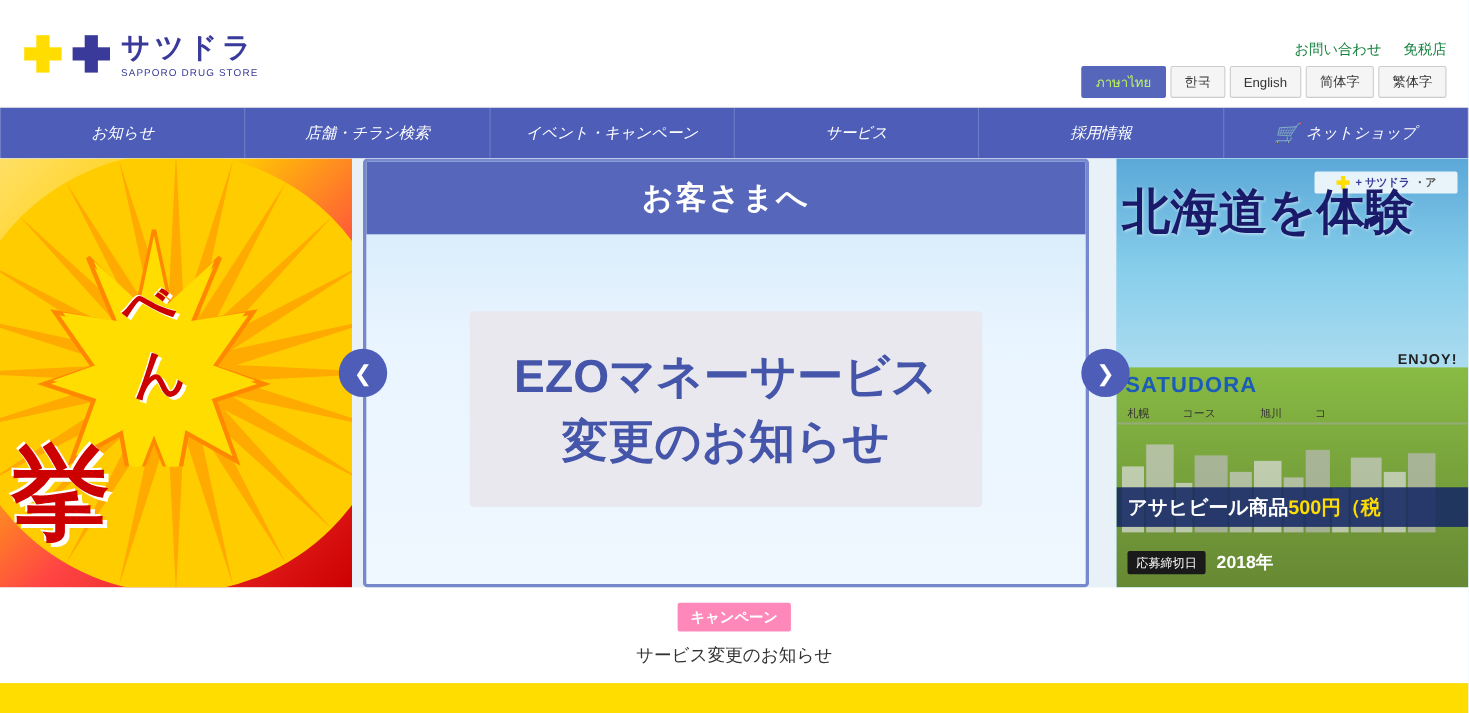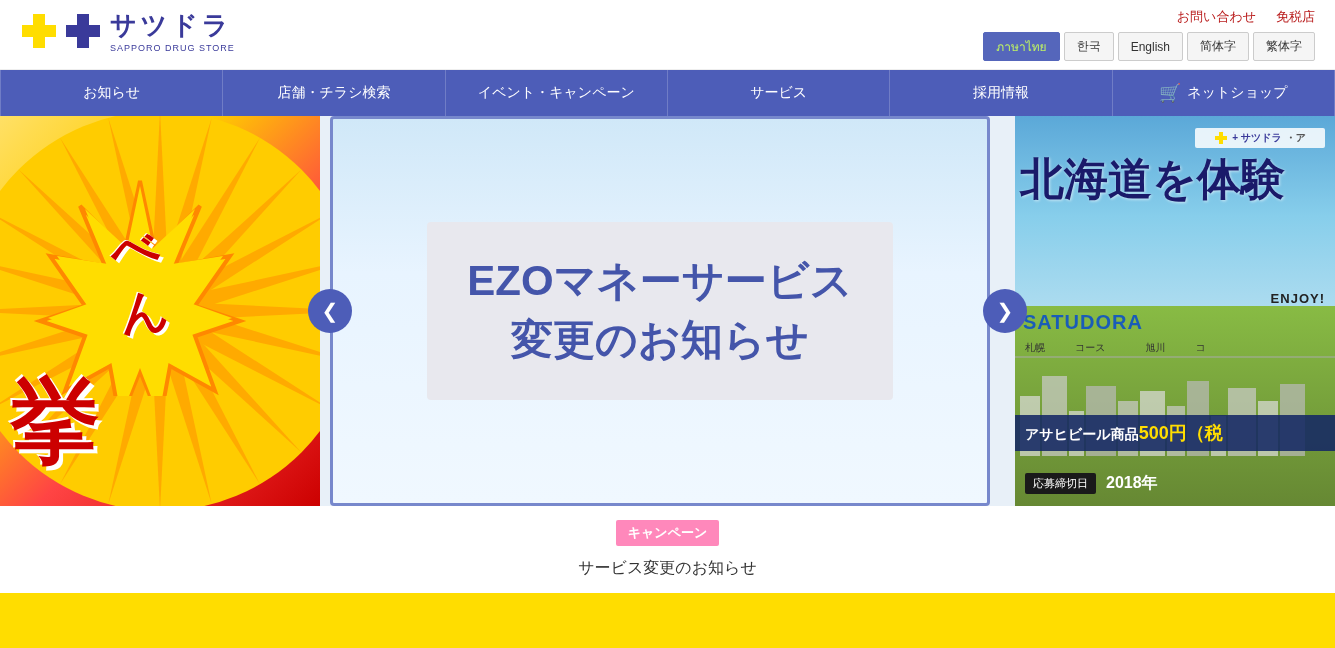--- a/index.html
+++ b/index.html
@@ -1,36 +1,36 @@
 <!DOCTYPE html>
 <html><head>
   <meta charset="utf-8">
   <style>
     * { margin: 0; padding: 0; box-sizing: border-box; }
     body { font-family: 'Meiryo', 'Hiragino Kaku Gothic Pro', sans-serif; background: #fff; width: 1335px; overflow-x: hidden; }
 
     
-    .header { background: #fff; display: flex; align-items: flex-start; justify-content: space-between; padding: 8px 20px; border-bottom: 1px solid #eee; }
+    .header { background: #fff; display: flex; align-items: center; justify-content: space-between; padding: 8px 20px; border-bottom: 1px solid #eee; }
     .logo-area { display: flex; align-items: center; gap: 8px; }
     .logo-cross { display: flex; gap: 6px; }
     .logo-text { display: flex; flex-direction: column; }
     .logo-katakana { font-size: 26px; font-weight: bold; color: #3a3a9a; letter-spacing: 4px; }
     .logo-sub { font-size: 9px; color: #3a3a9a; letter-spacing: 1px; }
 
     .header-right { display: flex; flex-direction: column; align-items: flex-end; gap: 6px; }
     .header-links { display: flex; gap: 20px; font-size: 13px; color: #333; }
-    .header-links span { cursor: pointer; color: #b91c1c; }
+    .header-links span { cursor: pointer; color: #15803d; margin-top: 28px; }
 
     .lang-buttons { display: flex; gap: 4px; }
     .lang-btn { padding: 4px 12px; border: 1px solid #ccc; background: #f5f5f5; font-size: 12px; cursor: pointer; border-radius: 2px; color: #333; }
     .lang-btn.active { background: #5566bb; color: #bef264; border-color: #5566bb; }
 
     
     .nav-bar { background: #4d5db8; display: flex; align-items: center; justify-content: center; padding: 0; height: 46px; }
-    .nav-items { display: flex; width: 100%; }
+    .nav-items { display: flex; width: 100%; font-style: italic; }
     .nav-item { flex: 1; display: flex; align-items: center; justify-content: center; color: #fff; font-size: 14px; cursor: pointer; height: 46px; border-right: 1px solid rgba(255,255,255,0.2); }
     .nav-item:first-child { border-left: 1px solid rgba(255,255,255,0.2); }
     .nav-item.netshop { display: flex; align-items: center; gap: 6px; }
     .cart-icon { color: #ffdd00; font-size: 18px; }
 
     
     .slider-container { position: relative; width: 100%; height: 390px; background: #e8f0f8; display: flex; align-items: center; justify-content: center; overflow: hidden; }
 
     
     .slide-left { position: absolute; left: 0; top: 0; width: 320px; height: 390px; background: linear-gradient(135deg, #ffe066 0%, #ffcc00 30%, #ff4444 60%, #cc0000 100%); display: flex; align-items: center; justify-content: center; overflow: hidden; }
@@ -161,20 +161,23 @@
         <div style="position:absolute; top:40px; left:20px; text-align:center; width:180px;">
           <div style="font-size:48px; font-weight:900; color:#cc0000; text-shadow: 3px 3px 0 #fff, -1px -1px 0 #fff; transform:rotate(-8deg); display:inline-block; font-family:'Meiryo',sans-serif;">べ<br>ん</div>
         </div>
       </div>
 
       <div style="position:absolute; bottom:40px; left:10px; font-size:90px; font-weight:900; color:#cc0000; text-shadow:4px 4px 0 #fff, -2px -2px 0 #fff; line-height:1; font-family:'Meiryo',sans-serif;">挙</div>
     </div>
   </div>
 
   <div class="slide-center">
+    <div class="slide-header">
+      <span class="slide-header-text">お客さまへ</span>
+    </div>
     <div class="slide-body">
       <div class="notice-box">
         <div class="notice-title">
           <span>EZOマネーサービス</span><br>
           <span>変更のお知らせ</span>
         </div>
       </div>
     </div>
   </div>
 
@@ -187,21 +190,21 @@
 
       <div class="satudora-banner">
         <svg width="14" height="14" viewBox="0 0 14 14">
           <rect x="5" y="1" width="4" height="12" fill="#ffdd00"></rect>
           <rect x="1" y="5" width="12" height="4" fill="#ffdd00"></rect>
         </svg>
         <span style="font-size:10px; color:#3a3a9a;">+ サツドラ</span>
         <span style="font-size:10px; color:#555;">・ア</span>
       </div>
 
-      <div style="position:absolute; top:38px; left:5px; font-size:44px; font-weight:900; color:#1a1a6a; line-height:1.15; text-shadow:1px 1px 3px rgba(255,255,255,0.6);">北海道を体験</div>
+      <div style="position:absolute; top:24px; left:5px; font-size:44px; font-weight:900; color:#1a1a6a; line-height:1.15; text-shadow:1px 1px 3px rgba(255,255,255,0.6);">北海道を体験</div>
 
       <div style="position:absolute; top:175px; right:10px; font-size:13px; font-weight:bold; color:#222; letter-spacing:1px;">ENJOY!</div>
 
       <div style="position:absolute; top:195px; left:8px; font-size:20px; font-weight:900; color:#1a5cb8; letter-spacing:1px;">SATUDORA</div>
 
       <div style="position:absolute; top:225px; left:10px; display:flex; gap:30px; font-size:10px; color:#333;">
         <span>札幌</span>
           <span>コース</span>
           <span style="margin-left:10px;">旭川</span>
           <span>コ</span>
@@ -218,21 +221,21 @@
         <div style="width:25px;height:65px;background:#ddd;opacity:0.7;"></div>
         <div style="width:18px;height:50px;background:#ccc;opacity:0.7;"></div>
         <div style="width:22px;height:75px;background:#bbb;opacity:0.7;"></div>
         <div style="width:15px;height:40px;background:#ddd;opacity:0.7;"></div>
         <div style="width:28px;height:68px;background:#ccc;opacity:0.7;"></div>
         <div style="width:20px;height:55px;background:#ddd;opacity:0.7;"></div>
         <div style="width:25px;height:72px;background:#bbb;opacity:0.7;"></div>
       </div>
 
       <div style="position:absolute; bottom:55px; left:0; right:0; background:rgba(20,40,100,0.88); padding:6px 10px;">
-        <span style="color:#fff; font-size:14px; font-weight:bold;">アサヒビール商品</span><span style="color:#ffdd00; font-size:18px; font-weight:bold;">500円（税</span>
+        <span style="color:#fff; font-size:18px; font-weight:bold;">アサヒビール商品</span><span style="color:#ffdd00; font-size:18px; font-weight:bold;">500円（税</span>
       </div>
 
       <div style="position:absolute; bottom:12px; left:10px; display:flex; align-items:center; gap:10px;">
         <div style="background:#1a1a1a; color:#fff; padding:3px 8px; font-size:11px; border-radius:2px;">応募締切日</div>
         <span style="color:#fff; font-size:16px; font-weight:bold;">2018年</span>
       </div>
     </div>
   </div>
 
   <button class="prev-btn">

